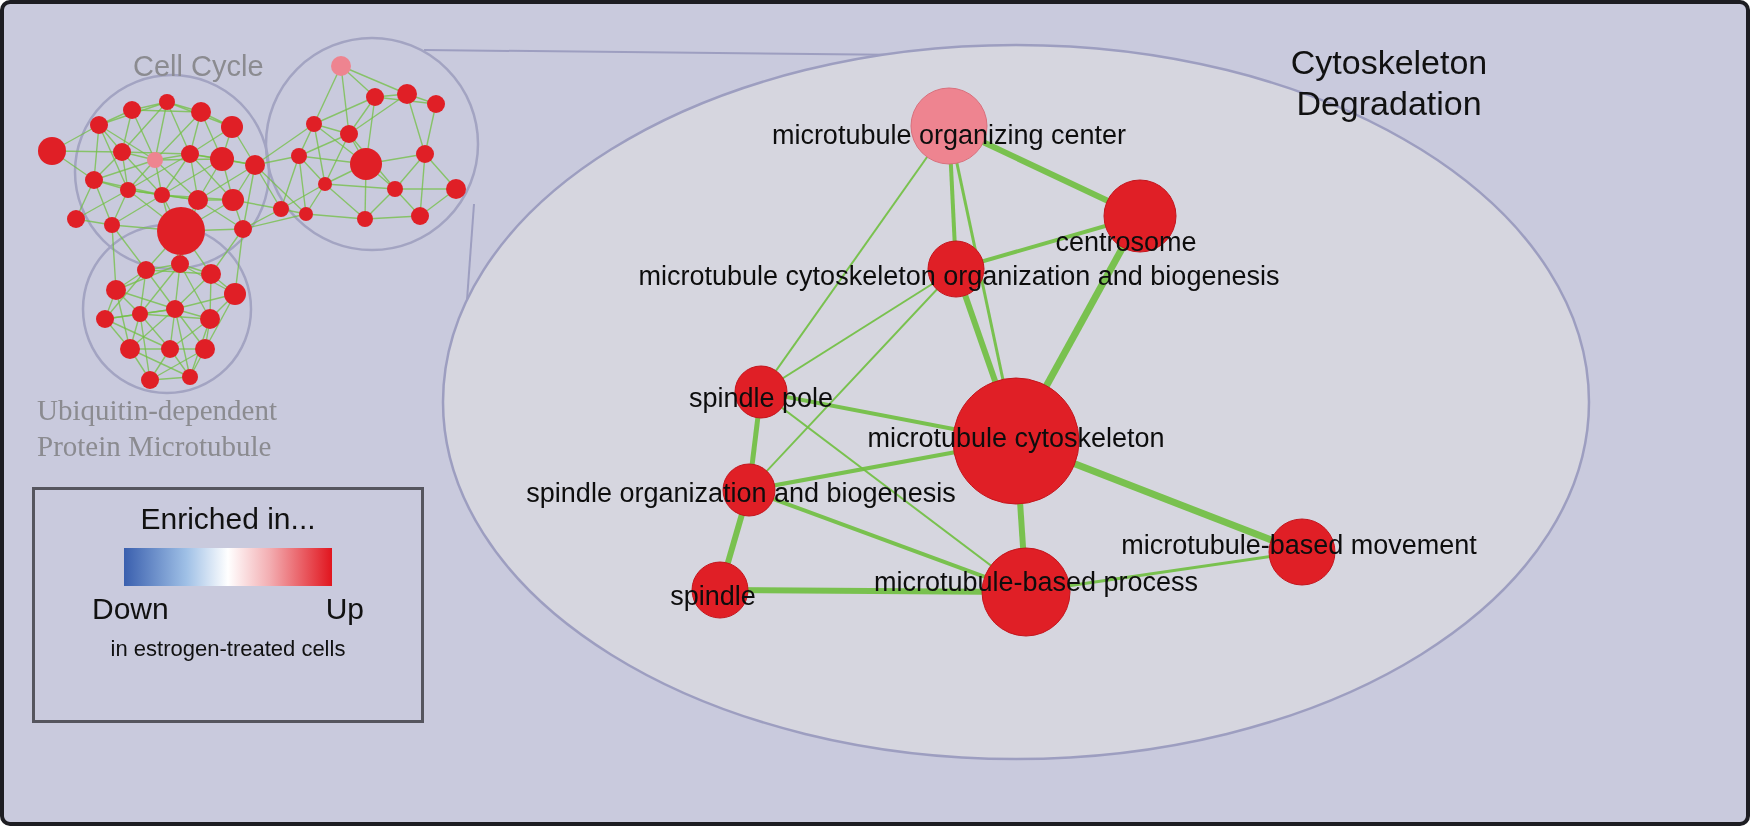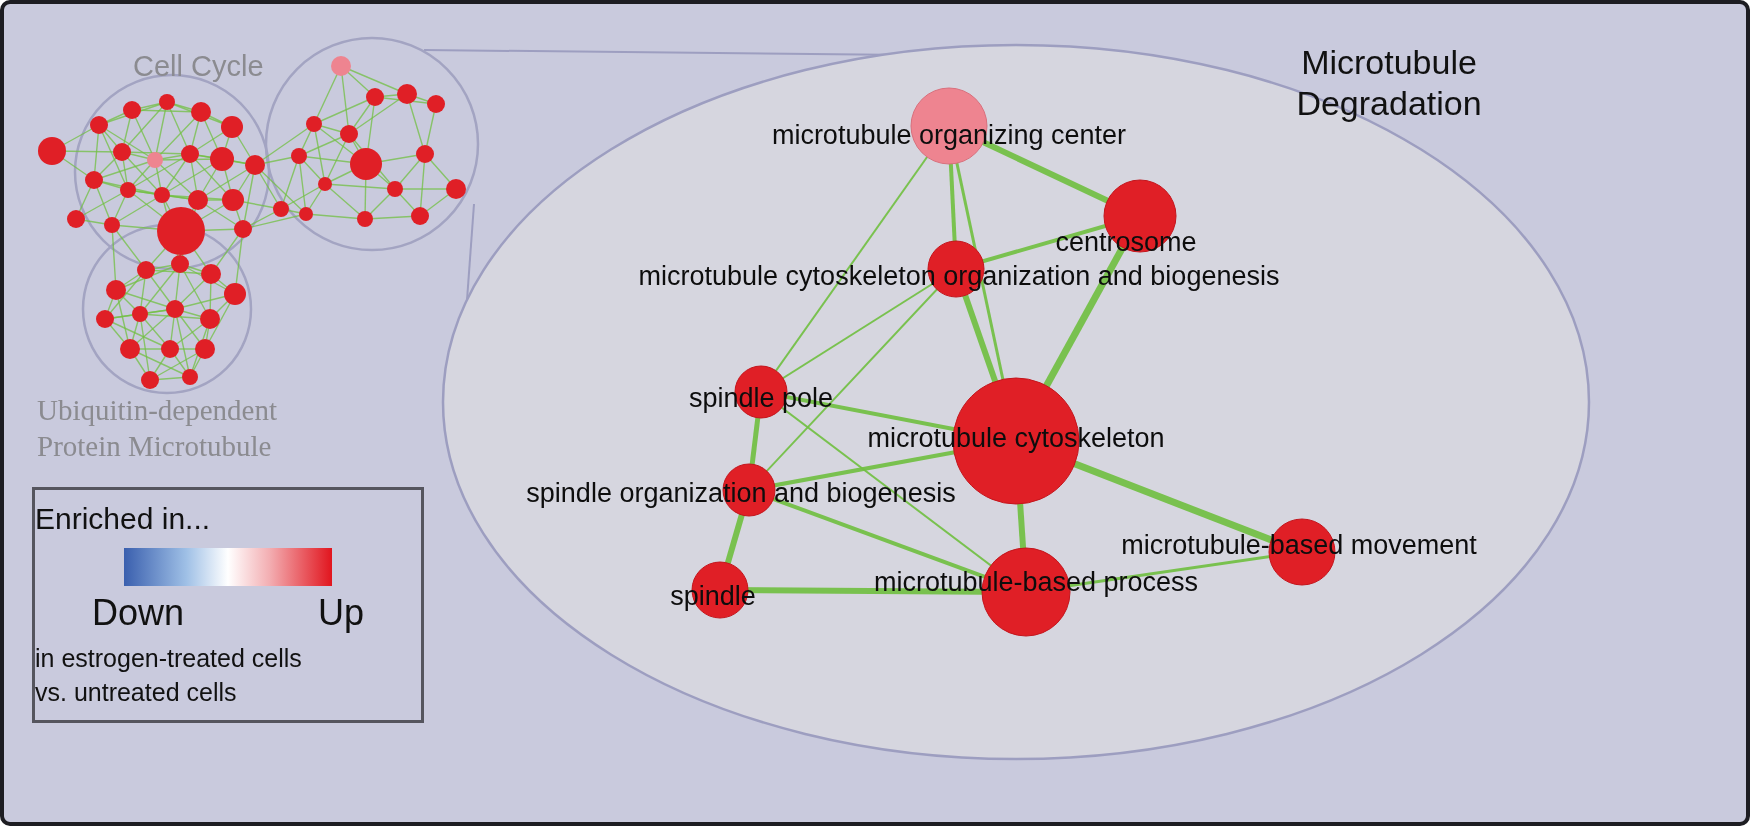--- a/index.html
+++ b/index.html
@@ -37,37 +37,37 @@
     line-height: 1.2;
   }
   .legend {
     position: absolute;
     left: 28px;
     top: 483px;
     width: 392px;
     height: 236px;
     border: 3px solid #55555e;
     padding-top: 12px;
-    text-align: left;
+    text-align: center;
   }
   .legend-title { font-size: 30px; color: #111111; }
   .legend-gradient {
     width: 208px;
     height: 38px;
     margin: 12px auto 6px auto;
   }
   .legend-row {
     display: flex;
     justify-content: space-between;
     width: 272px;
     margin: 0 auto 8px auto;
-    font-size: 36px;
+    font-size: 30px;
     color: #111111;
   }
-  .legend-sub { font-size: 25px; color: #111111; line-height: 1.35; }
+  .legend-sub { font-size: 22px; color: #111111; line-height: 1.35; }
 </style>
 </head>
 <body>
 
 <div class="frame" style="background: rgb(201, 202, 221);">
 
   <svg id="scene" width="1750" height="826" viewBox="0 0 1750 826">
       <line x1="420" y1="46" x2="1005" y2="52" stroke="#9d9ec0" stroke-width="2"></line>
       <line x1="470" y1="200" x2="456" y2="392" stroke="#9d9ec0" stroke-width="2"></line>
       <ellipse cx="1012" cy="398" rx="573" ry="357" fill="#d6d6df" stroke="#9d9ec0" stroke-width="2.5"></ellipse>
@@ -341,28 +341,27 @@
     </svg>
 
   <div class="cluster-label" style="left:129px; top:44px;">Cell Cycle</div>
 
   <div class="cluster-label" style="left:33px; top:388px;font-family:Liberation Serif, serif;">
     <div>Ubiquitin-dependent</div>
     <div>Protein Microtubule</div>
   </div>
 
   <div class="map-title">
-    <div>Microtubule</div>
+    <div>Cytoskeleton</div>
     <div>Degradation</div>
   </div>
 
   <div class="legend">
     <div class="legend-title">Enriched in...</div>
     <div class="legend-gradient" style="background: linear-gradient(to right, rgb(58, 95, 174) 0%, rgb(159, 192, 230) 30%, rgb(255, 255, 255) 50%, rgb(243, 174, 178) 70%, rgb(225, 21, 30) 100%);"></div>
     <div class="legend-row">
       <span>Down</span>
       <span>Up</span>
     </div>
     <div class="legend-sub">in estrogen-treated cells</div>
-    <div class="legend-sub">vs. untreated cells</div>
   </div>
 
 </div>
 
 </body></html>

